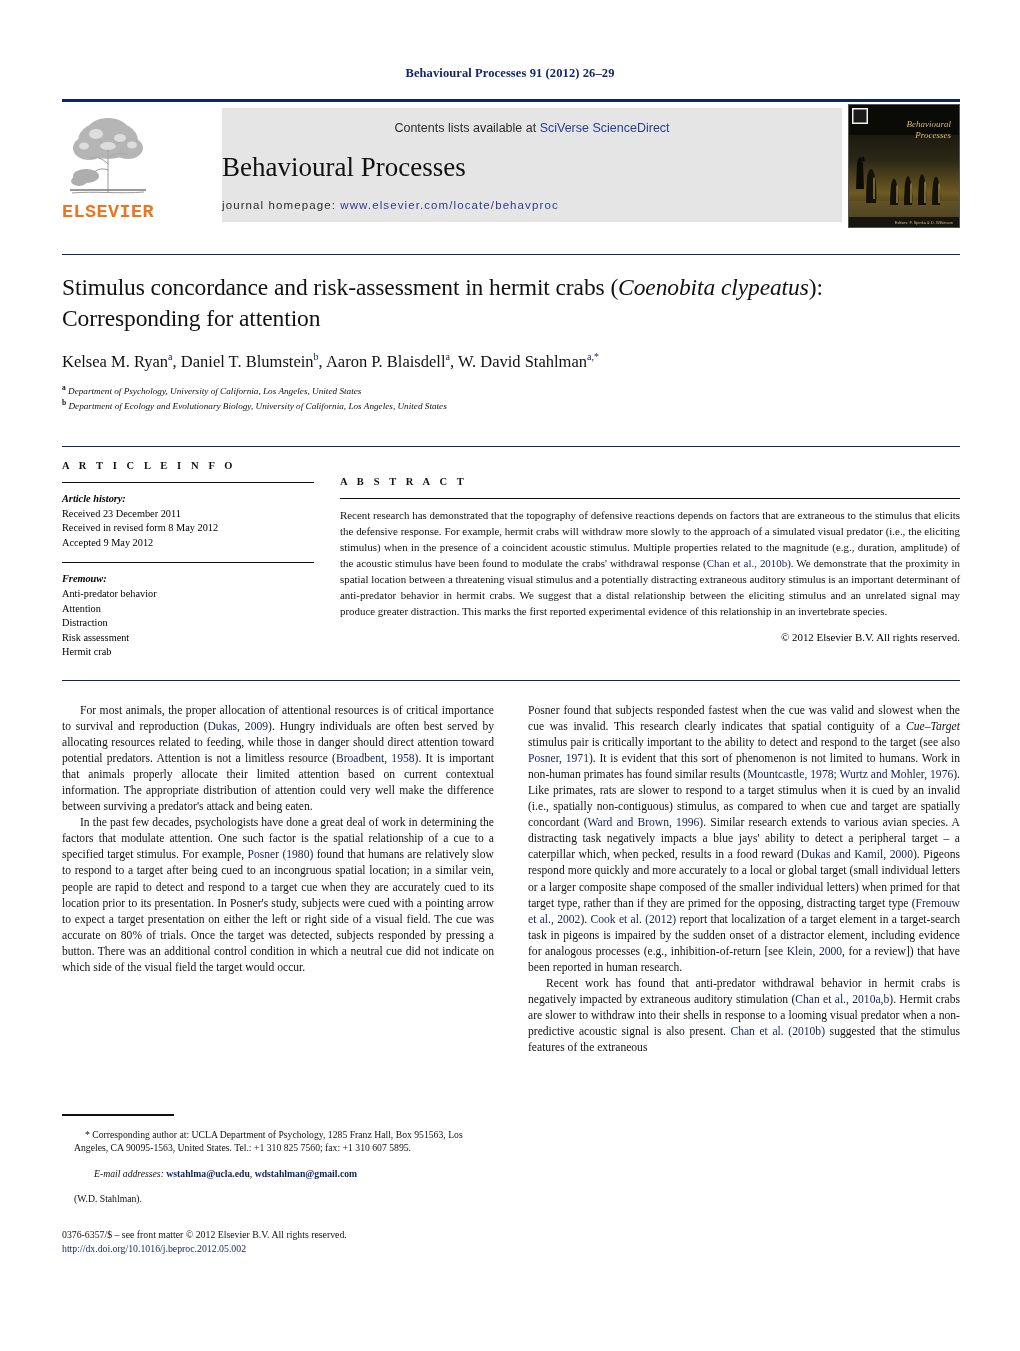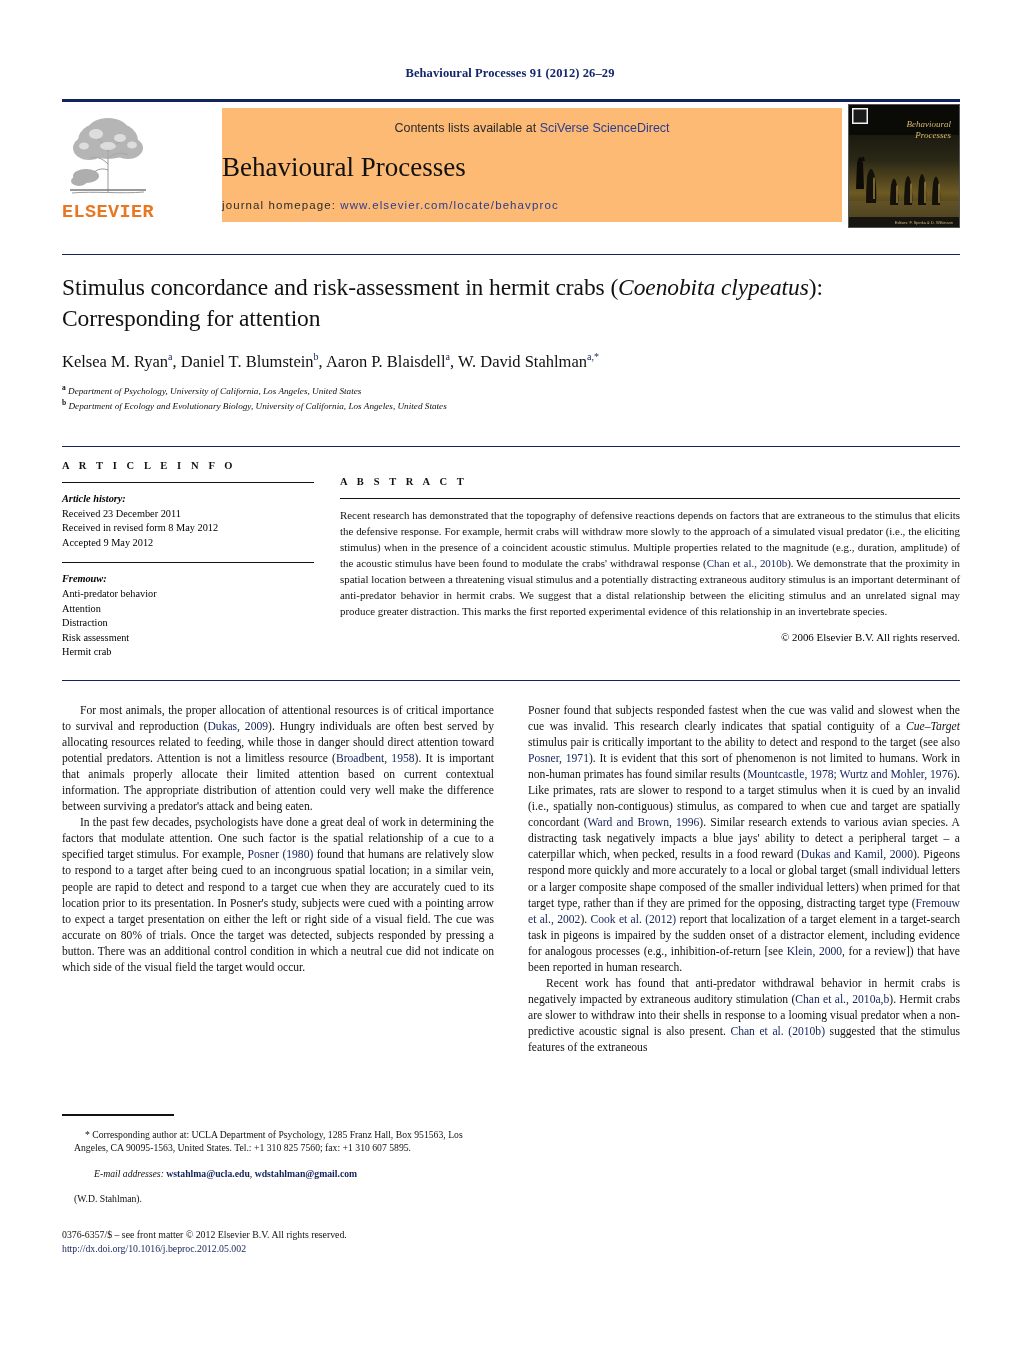--- a/index.html
+++ b/index.html
@@ -75,21 +75,21 @@
     font-weight: bold;
     letter-spacing: 0.4px;
     color: #e87722;
   }
   .banner {
     position: absolute;
     top: 9px;
     left: 160px;
     width: 620px;
     height: 114px;
-    background: #fdba74;
+    background: #e5e5e5;
   }
   .banner-line1 {
     position: absolute;
     top: 13px;
     left: 0; width: 620px;
     text-align: center;
     font-family: "Liberation Sans", sans-serif;
     font-size: 12.5px;
     color: #2b2b2b;
   }
@@ -419,21 +419,21 @@
         <div>Distraction</div>
         <div>Risk assessment</div>
         <div>Hermit crab</div>
       </div>
     </div>
 
     <div class="col-abstract">
       <div class="sec-head">A B S T R A C T</div>
       <div class="thin-rule"></div>
       <div class="abstract-body"><span>Recent research has demonstrated that the topography of defensive reactions depends on factors that are extraneous to the stimulus that elicits the defensive response. For example, hermit crabs will withdraw more slowly to the approach of a simulated visual predator (i.e., the eliciting stimulus) when in the presence of a coincident acoustic stimulus. Multiple properties related to the magnitude (e.g., duration, amplitude) of the acoustic stimulus have been found to modulate the crabs' withdrawal response (</span><span class="ref">Chan et al., 2010b</span><span>). We demonstrate that the proximity in spatial location between a threatening visual stimulus and a potentially distracting extraneous auditory stimulus is an important determinant of anti-predator behavior in hermit crabs. We suggest that a distal relationship between the eliciting stimulus and an unrelated signal may produce greater distraction. This marks the first reported experimental evidence of this relationship in an invertebrate species.</span></div>
-      <div class="copyline">© 2006 Elsevier B.V. All rights reserved.</div>
+      <div class="copyline">© 2012 Elsevier B.V. All rights reserved.</div>
     </div>
 
     <div class="rule-ia-bot"></div>
   </div>
 
   <div class="body-cols">
     <div class="col-left">
       <p><span>For most animals, the proper allocation of attentional resources is of critical importance to survival and reproduction (</span><span class="ref">Dukas, 2009</span><span>). Hungry individuals are often best served by allocating resources related to feeding, while those in danger should direct attention toward potential predators. Attention is not a limitless resource (</span><span class="ref">Broadbent, 1958</span><span>). It is important that animals properly allocate their limited attention based on current contextual information. The appropriate distribution of attention could very well make the difference between surviving a predator's attack and being eaten.</span></p>
       <p><span>In the past few decades, psychologists have done a great deal of work in determining the factors that modulate attention. One such factor is the spatial relationship of a cue to a specified target stimulus. For example, </span><span class="ref">Posner (1980)</span><span> found that humans are relatively slow to respond to a target after being cued to an incongruous spatial location; in a similar vein, people are rapid to detect and respond to a target cue when they are accurately cued to its location prior to its presentation. In Posner's study, subjects were cued with a pointing arrow to expect a target presentation on either the left or right side of a visual field. The cue was accurate on 80% of trials. Once the target was detected, subjects responded by pressing a button. There was an additional control condition in which a neutral cue did not indicate on which side of the visual field the target would occur.</span></p>
     </div>

